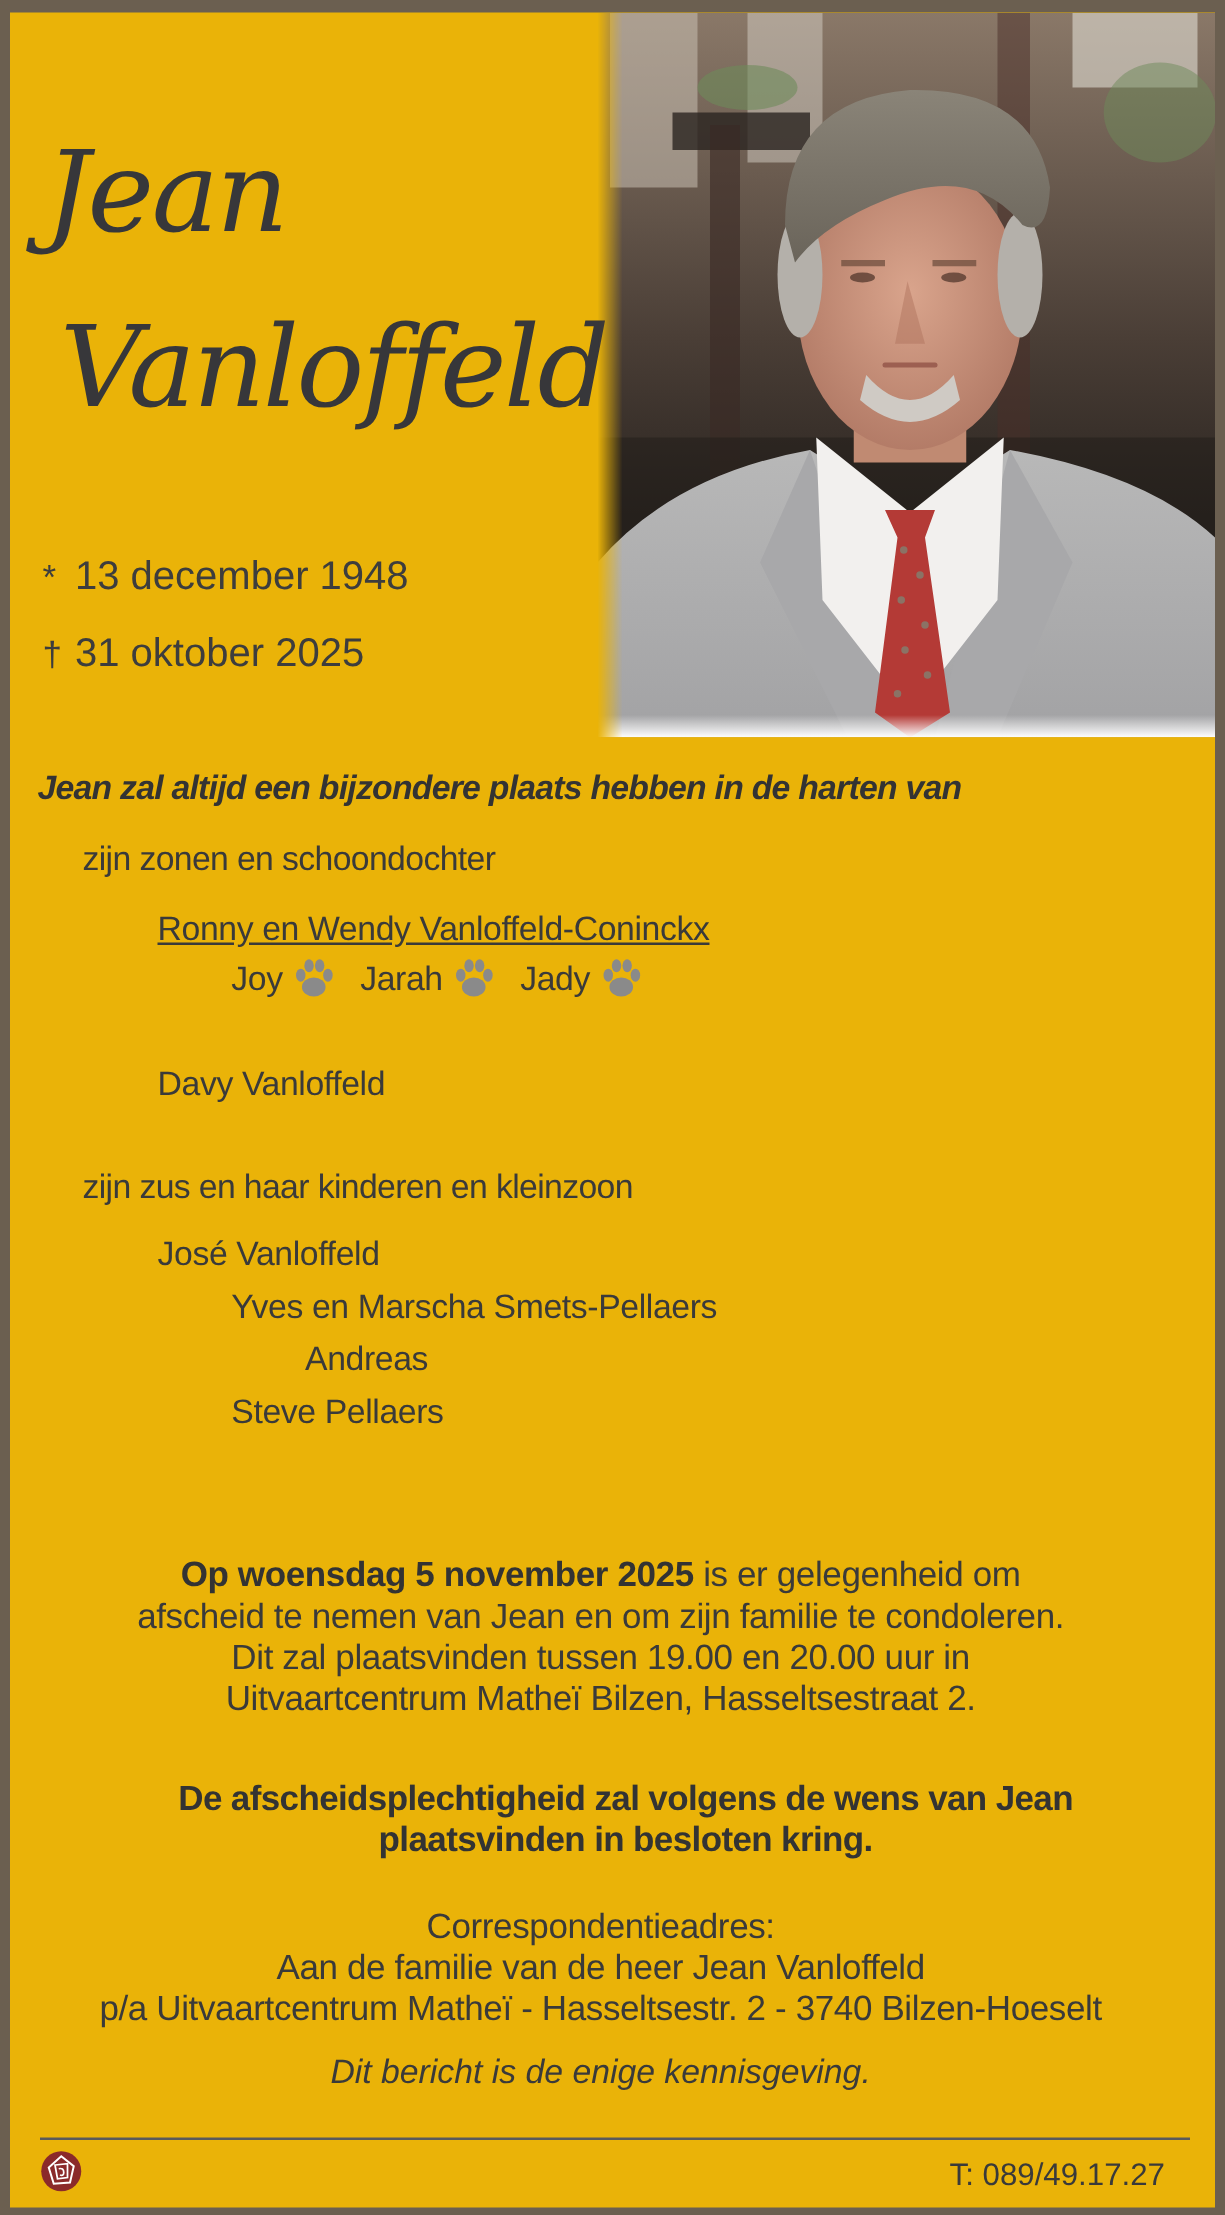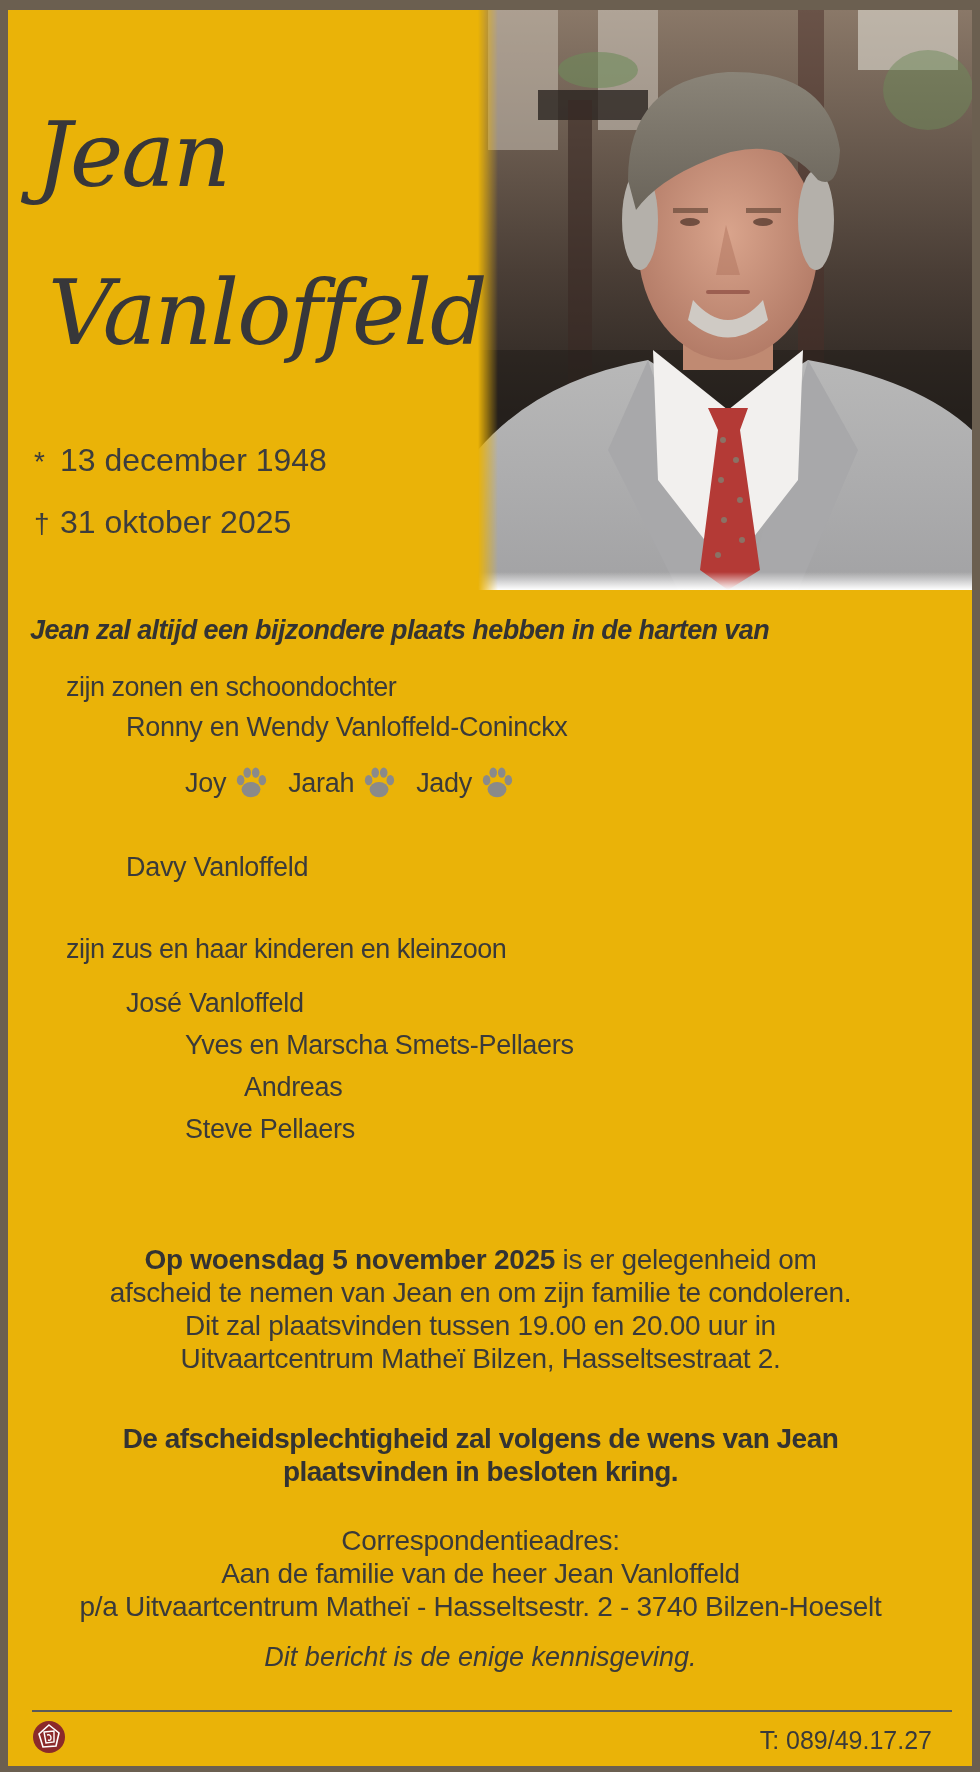--- a/index.html
+++ b/index.html
@@ -29,35 +29,35 @@
     }
     .intro { font-size: 27px; font-weight: bold; font-style: italic; color: #333; letter-spacing: -0.6px; }
     .rel { font-size: 27px; color: #3a3a3a; letter-spacing: -0.5px; }
     .member { font-size: 27px; color: #3a3a3a; letter-spacing: -0.3px; }
     .pets { display: flex; align-items: center; gap: 0; }
     .pet { display: inline-flex; align-items: center; margin-right: 18px; }
     .pet-icon { width: 38px; height: 34px; margin-left: 6px; }
     .center { position: absolute; left: 0; width: 945px; text-align: center; }
     .para { font-size: 28px; line-height: 33px; color: #3a3a3a; letter-spacing: -0.3px; }
     .para b { font-weight: bold; color: #333; }
-    .bold-para { font-size: 28px; line-height: 33px; font-weight: bold; color: #333; letter-spacing: -0.5px; }
+    .bold-para { font-size: 28px; line-height: 33px; font-weight: bold; color: #333; letter-spacing: -0.5px; padding-left: 20px; }
     .notice { font-size: 27px; font-style: italic; color: #3a3a3a; }
     .divider { position: absolute; left: 24px; width: 920px; top: 1700px; height: 2px; background: #5a5a5a; }
     .footer-left { position: absolute; left: 24px; top: 1710px; display: flex; align-items: center; }
     .logo { width: 34px; height: 34px; margin-right: 16px; }
     .footer-text { font-size: 25px; color: #3a3a3a; }
     .footer-phone { position: absolute; right: 40px; top: 1716px; font-size: 25px; color: #3a3a3a; }
   </style>
 </head>
 <body>
 
 <div class="card">
 
   <div class="abs name" style="left:28px; top:100px;">Jean</div>
-  <div class="abs name" style="left:40px; top:258px;">Vanloffeld</div>
+  <div class="abs name" style="left:40px; top:240px;">Vanloffeld</div>
 
   <div class="abs date" style="left:26px; top:432px;">
     <span class="sym">*</span><span>13 december 1948</span>
   </div>
   <div class="abs date" style="left:26px; top:494px;">
     <span class="sym">†</span><span>31 oktober 2025</span>
   </div>
 
   <div class="photo">
     <svg width="494" height="580" viewBox="0 0 494 580" xmlns="http://www.w3.org/2000/svg">
@@ -130,21 +130,21 @@
       <rect x="228" y="280" width="44" height="4" rx="2" fill="#8a4a40" opacity="0.7"></rect>
 
       <path d="M215 290 Q250 330 285 290 L290 310 Q250 345 210 310 Z" fill="#cfcac4"></path>
     </svg>
     <div class="photo-fade-bottom"></div>
   </div>
 
   <div class="abs intro" style="left:22px; top:605px;">Jean zal altijd een bijzondere plaats hebben in de harten van</div>
 
   <div class="abs rel" style="left:58px; top:662px;">zijn zonen en schoondochter</div>
-  <div class="abs member" style="left:118px; top:702px;">Ronny en Wendy Vanloffeld-Coninckx</div>
+  <div class="abs member" style="left:118px; top:718px;text-decoration:underline;">Ronny en Wendy Vanloffeld-Coninckx</div>
   <div class="abs member pets" style="left:177px; top:756px;">
     <span class="pet">
       <span>Joy</span>
       <svg class="pet-icon" viewBox="0 0 40 36">
           <g fill="#8a8a8a">
             <ellipse cx="20" cy="25" rx="10" ry="8"></ellipse>
             <ellipse cx="9" cy="15" rx="4" ry="5.5"></ellipse>
             <ellipse cx="16" cy="7" rx="4" ry="5.5"></ellipse>
             <ellipse cx="25" cy="7" rx="4" ry="5.5"></ellipse>
             <ellipse cx="32" cy="15" rx="4" ry="5.5"></ellipse>

